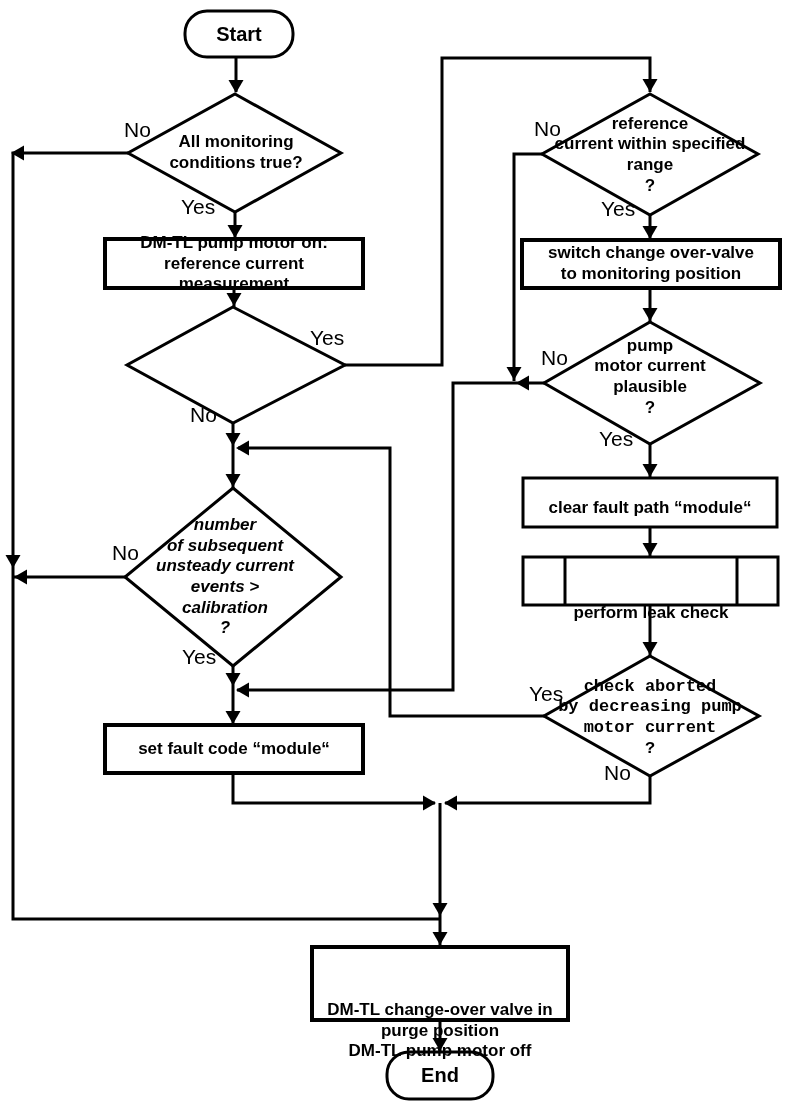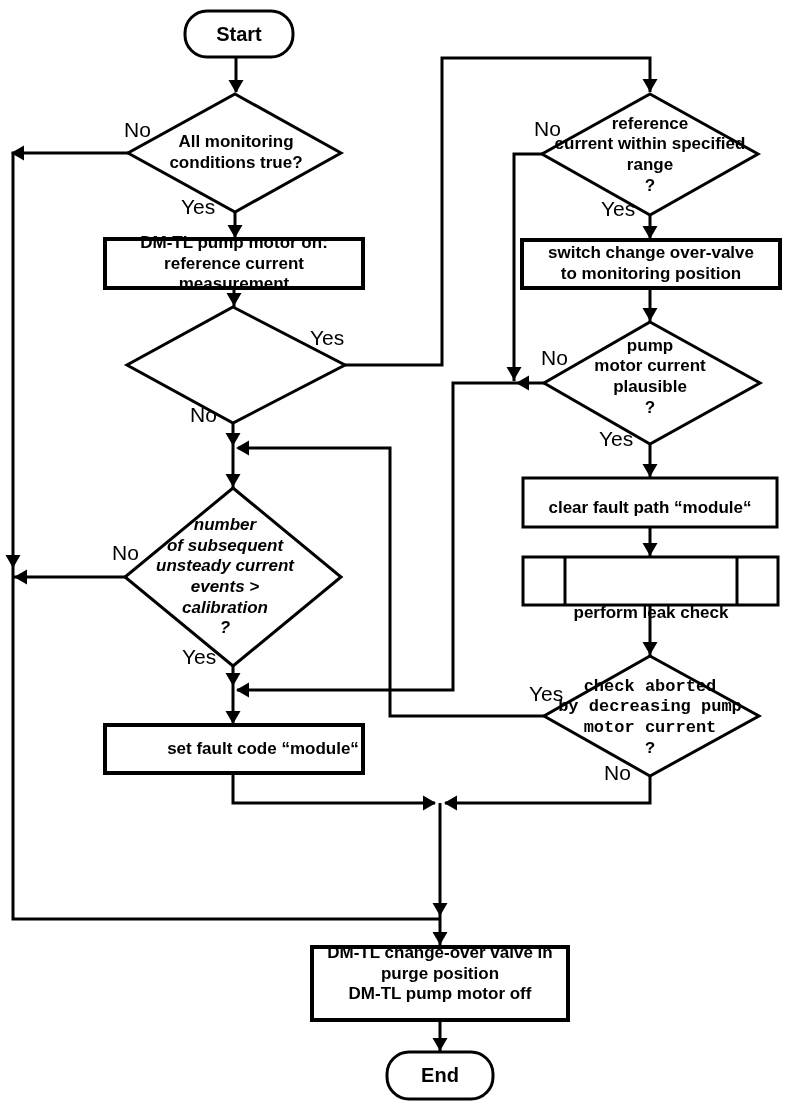--- a/index.html
+++ b/index.html
@@ -106,38 +106,38 @@
   <div class="txt" style="left:107px;top:241px;width:254px;height:46px;">DM-TL pump motor on:
 reference current measurement</div>
   <div class="txt" style="left:150px;top:122px;width:172px;height:62px;">All monitoring
 conditions true?</div>
   <div class="txt" style="left:142px;top:495px;width:166px;height:164px;font-style:italic;">number
 of subsequent
 unsteady current
 events &gt;
 calibration
 ?</div>
-  <div class="txt" style="left:107px;top:727px;width:254px;height:44px;padding-left:29px;">set fault code “module“</div>
+  <div class="txt" style="left:107px;top:727px;width:254px;height:44px;">set fault code “module“</div>
   <div class="txt" style="left:540px;top:116px;width:220px;height:78px;">reference
 current within specified
 range
 ?</div>
   <div class="txt" style="left:524px;top:242px;width:254px;height:44px;">switch change over-valve
 to monitoring position</div>
   <div class="txt" style="left:560px;top:327px;width:180px;height:100px;">pump
 motor current
 plausible
 ?</div>
   <div class="txt" style="left:525px;top:480px;width:250px;height:56px;">clear fault path “module“</div>
   <div class="txt" style="left:567px;top:559px;width:168px;height:44px;margin-top:32px;">perform leak check</div>
   <div class="txt" style="left:555px;top:672px;width:190px;height:92px;font-family:Liberation Mono, monospace;">check aborted
 by decreasing pump
 motor current
 ?</div>
-  <div class="txt" style="left:316px;top:940px;width:248px;height:68px;">DM-TL change-over valve in
+  <div class="txt" style="left:316px;top:997px;width:248px;height:68px;">DM-TL change-over valve in
 purge position
 DM-TL pump motor off</div>
   <div class="txt term" style="left:387px;top:1052px;width:106px;height:47px;text-align:right;">End</div>
 
   <div class="lbl" style="left:124px;top:119px;">No</div>
   <div class="lbl" style="left:181px;top:196px;">Yes</div>
   <div class="lbl" style="left:310px;top:327px;">Yes</div>
   <div class="lbl" style="left:190px;top:404px;">No</div>
   <div class="lbl" style="left:112px;top:542px;">No</div>
   <div class="lbl" style="left:182px;top:646px;">Yes</div>

